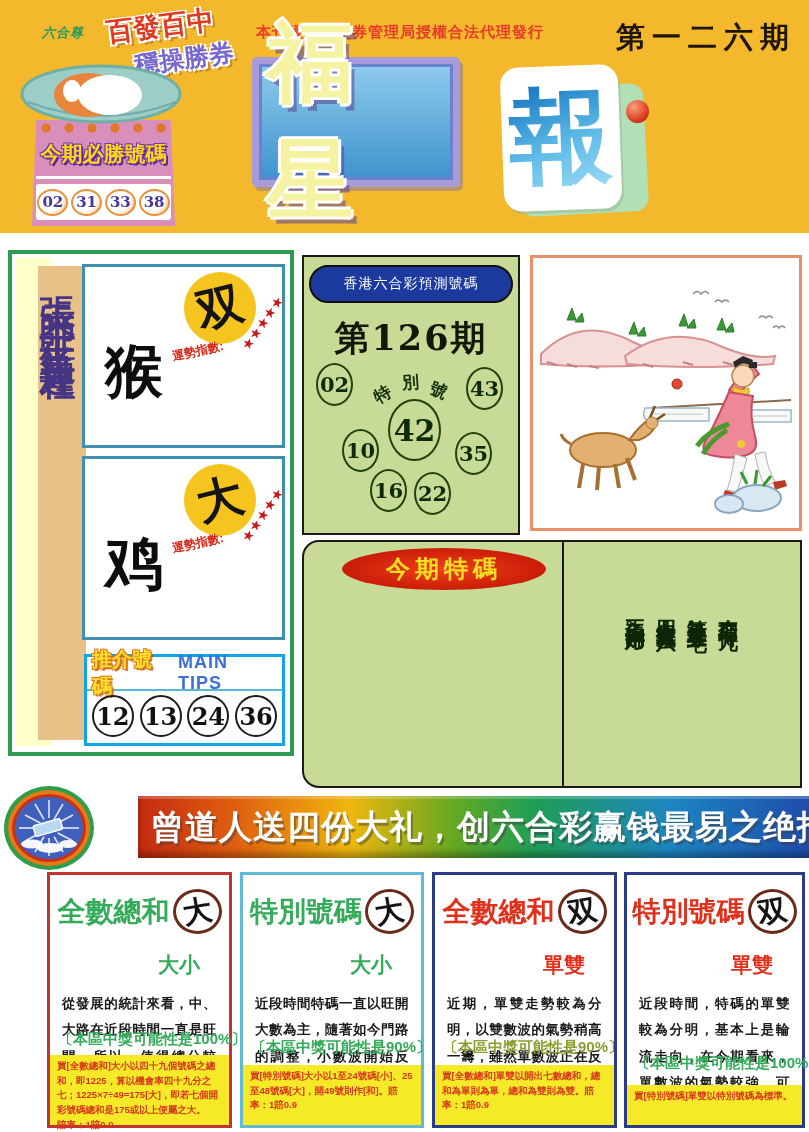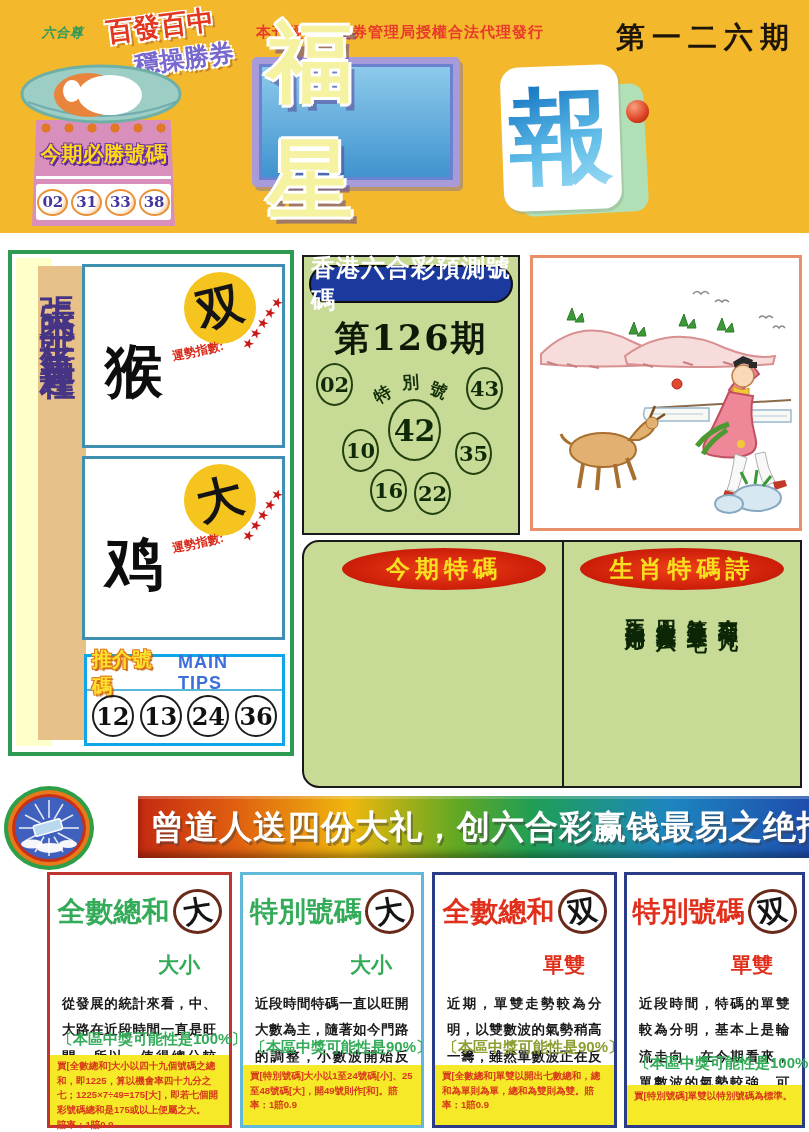--- a/index.html
+++ b/index.html
@@ -71,21 +71,21 @@
   .tips-cn { font-size:20px; font-weight:900; color:#FFE030; letter-spacing:0px; font-family:"DejaVu Serif", serif;
     text-shadow:-1px -1px 0 #E07818,1px -1px 0 #E07818,-1px 1px 0 #E07818,1px 1px 0 #E07818,2px 2px 1px #B85810; }
   .tips-en { font-size:18px; font-weight:900; color:#3E6FD8; letter-spacing:1px; }
   .tips-nums { display:flex; justify-content:space-around; align-items:center; height:50px; padding:0 2px; }
   .tip-circle { width:42px; height:42px; border:2px solid #1c1c1c; border-radius:50%; display:flex; align-items:center;
     justify-content:center; font-size:24px; font-weight:700; font-family:"DejaVu Serif", serif; color:#111; }
   
   .predict { position:absolute; left:302px; top:255px; width:218px; height:280px; background:#C7DA96; border:2px solid #1a1a1a; }
   .predict-banner { position:absolute; left:5px; top:8px; width:204px; height:38px; background:#1C3A9E;
     border:2px solid #101010; border-radius:19px; display:flex; align-items:center; justify-content:center; }
-  .predict-banner span { color:#fff; font-size:24px; font-weight:700; letter-spacing:1px; font-family:"DejaVu Serif", serif; }
+  .predict-banner span { color:#fff; font-size:14px; font-weight:400; letter-spacing:1px; font-family:"DejaVu Serif", serif; }
   .predict-issue { position:absolute; left:0; right:0; top:58px; text-align:center; font-size:35px; font-weight:900;
     color:#101808; font-family:"DejaVu Serif", serif; letter-spacing:2px; }
   .pc { position:absolute; width:37px; height:43px; border:2px solid #23400f; border-radius:50%;
     display:flex; align-items:center; justify-content:center; font-family:"DejaVu Serif", serif;
     font-size:21px; font-weight:700; color:#0E2A08; }
   .p02 { left:12px;  top:106px; } .p43 { left:162px; top:110px; }
   .p10 { left:38px;  top:172px; } .p35 { left:151px; top:175px; }
   .p16 { left:66px;  top:212px; } .p22 { left:110px; top:215px; }
   .pmain { left:84px; top:142px; width:53px; height:62px; font-size:30px; }
   .plchar { position:absolute; font-size:17px; font-weight:700; color:#14300a; font-family:"DejaVu Serif", serif; }
@@ -303,23 +303,20 @@
     </svg>
   </div>
 
   <div class="gpanel special">
     <div class="ellipse-head">
       <span>今期特碼</span>
     </div>
   </div>
 
   <div class="gpanel poem-panel">
-    <div class="ellipse-head">
-      <span>生肖特碼詩</span>
-    </div>
     <div class="poem">
       <span>今期二二得一九，</span>
       <span>算准三块零五毛。</span>
       <span>四六得数减去八，</span>
       <span>正负三十刚好用。</span>
     </div>
   </div>
 
   <svg class="banner-badge" viewBox="0 0 94 88">
     <ellipse cx="47" cy="44" rx="45" ry="42" fill="#2E9E48"></ellipse>

